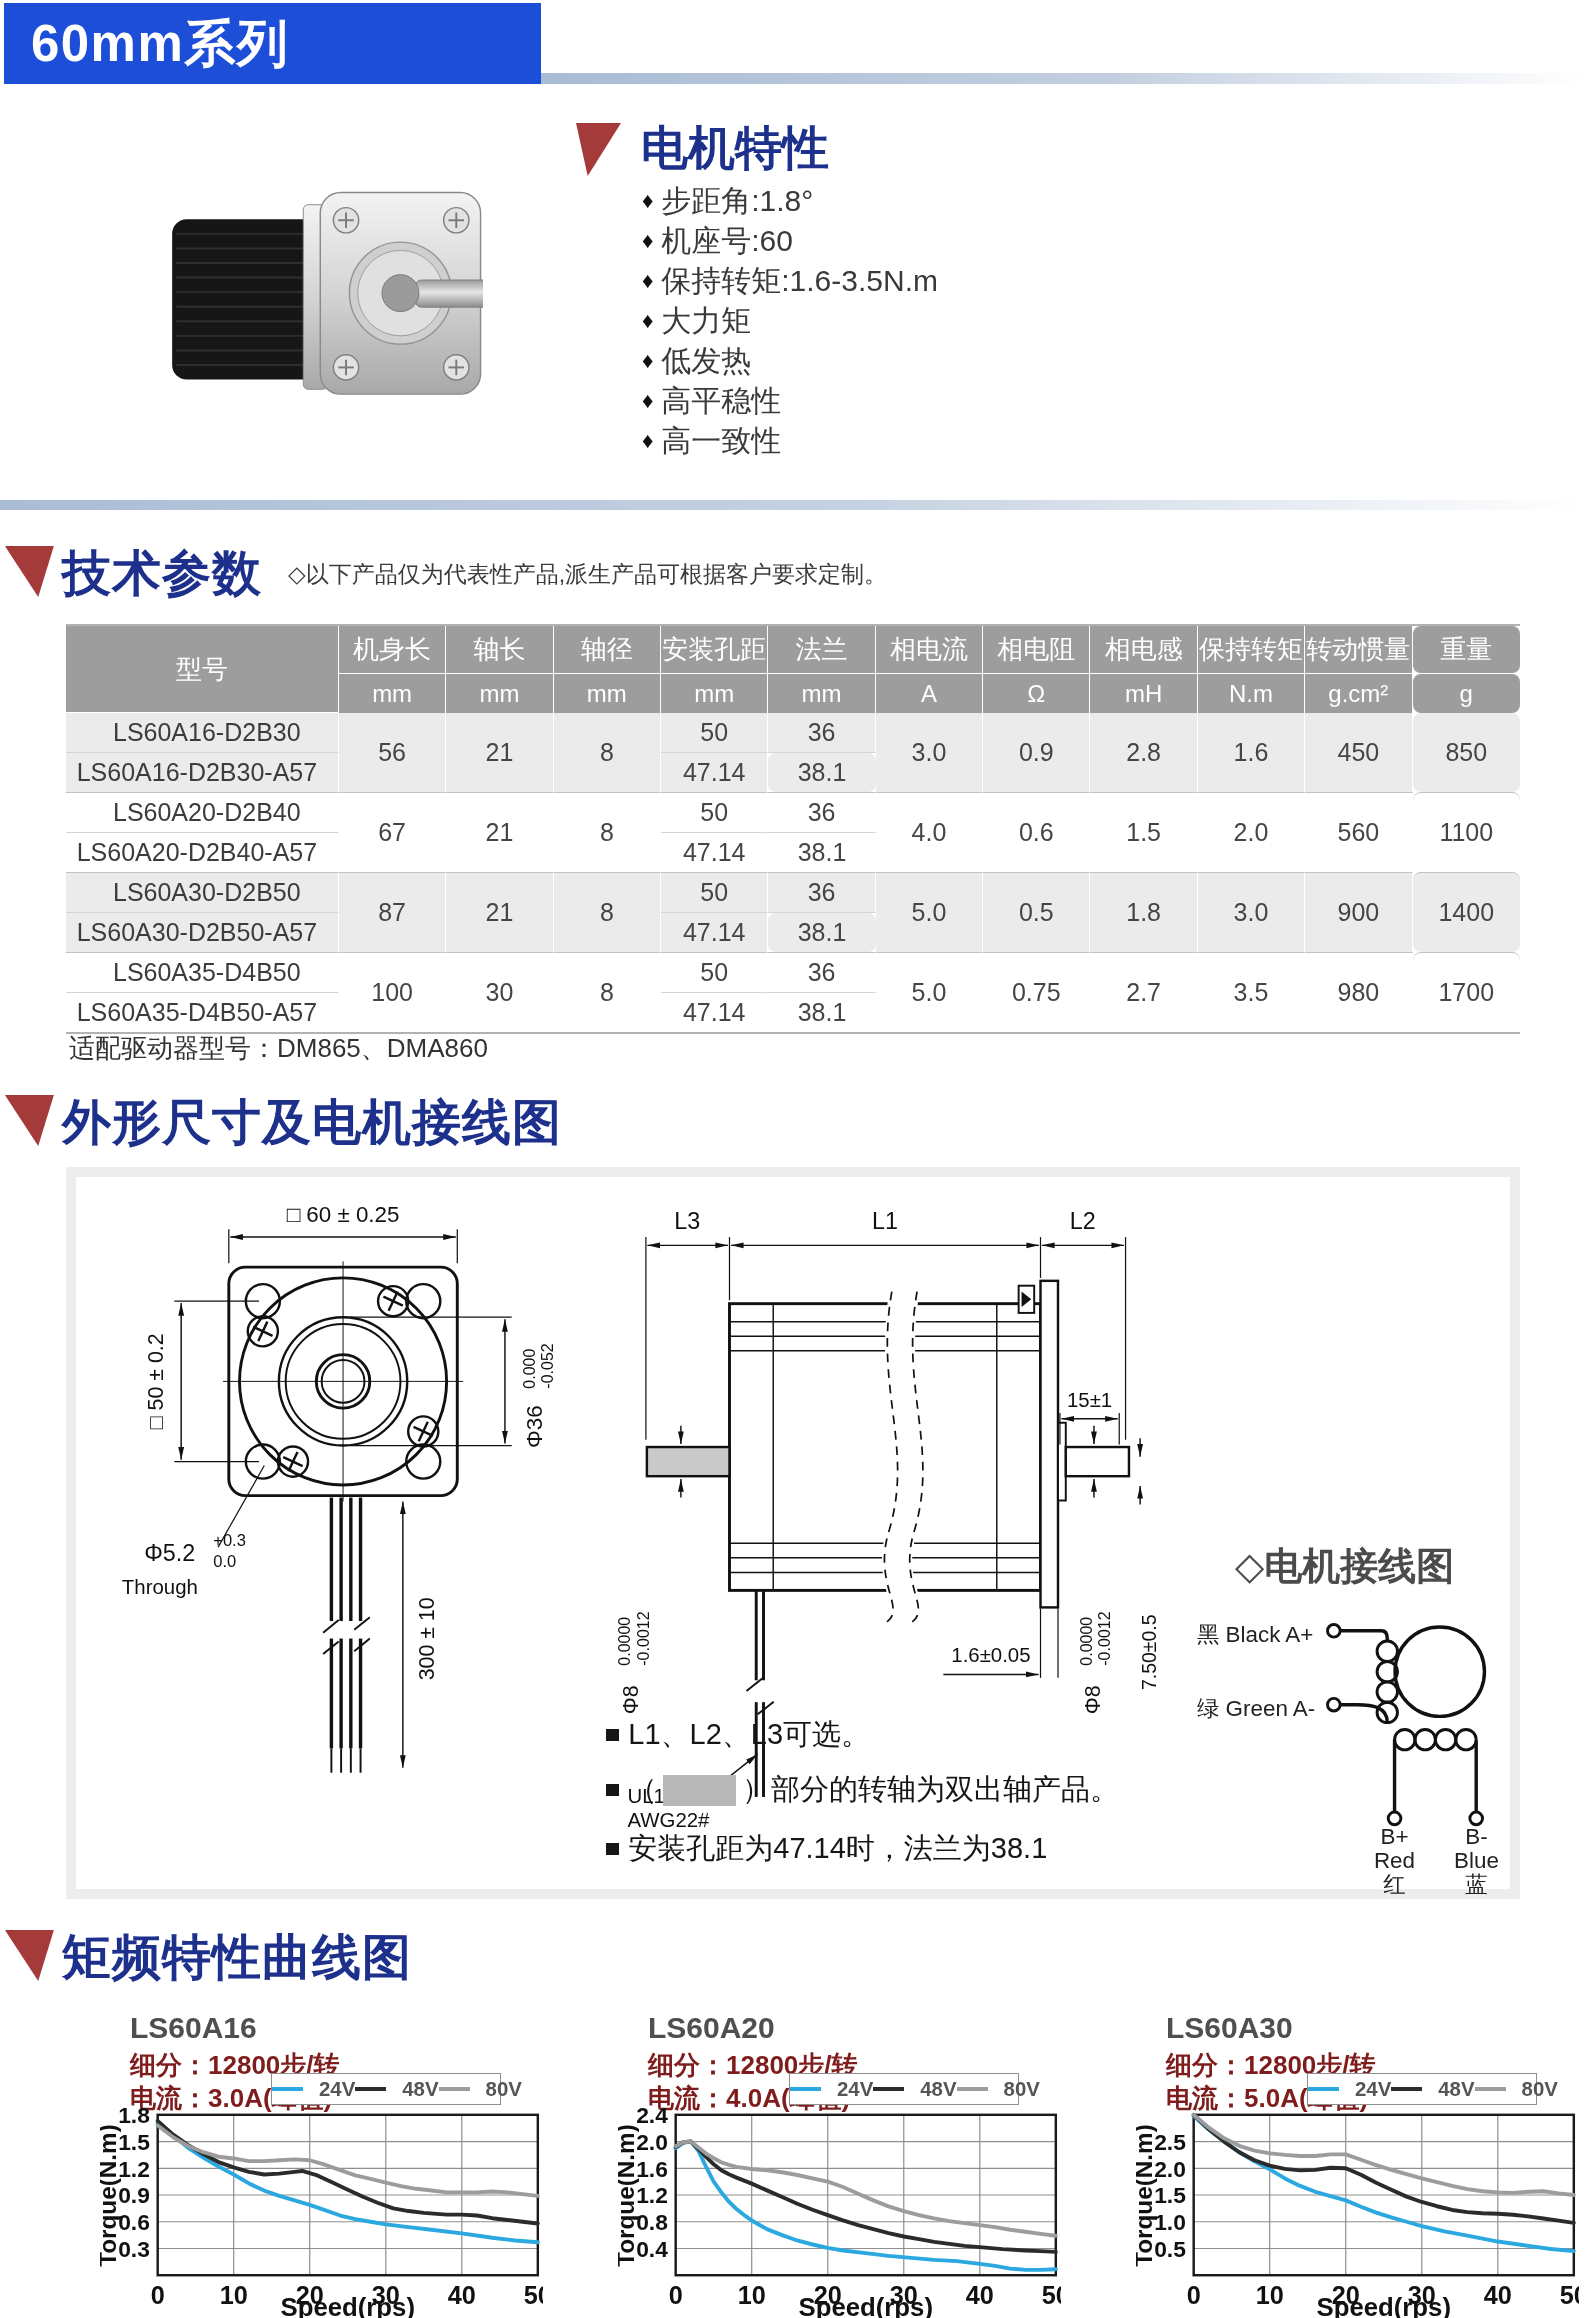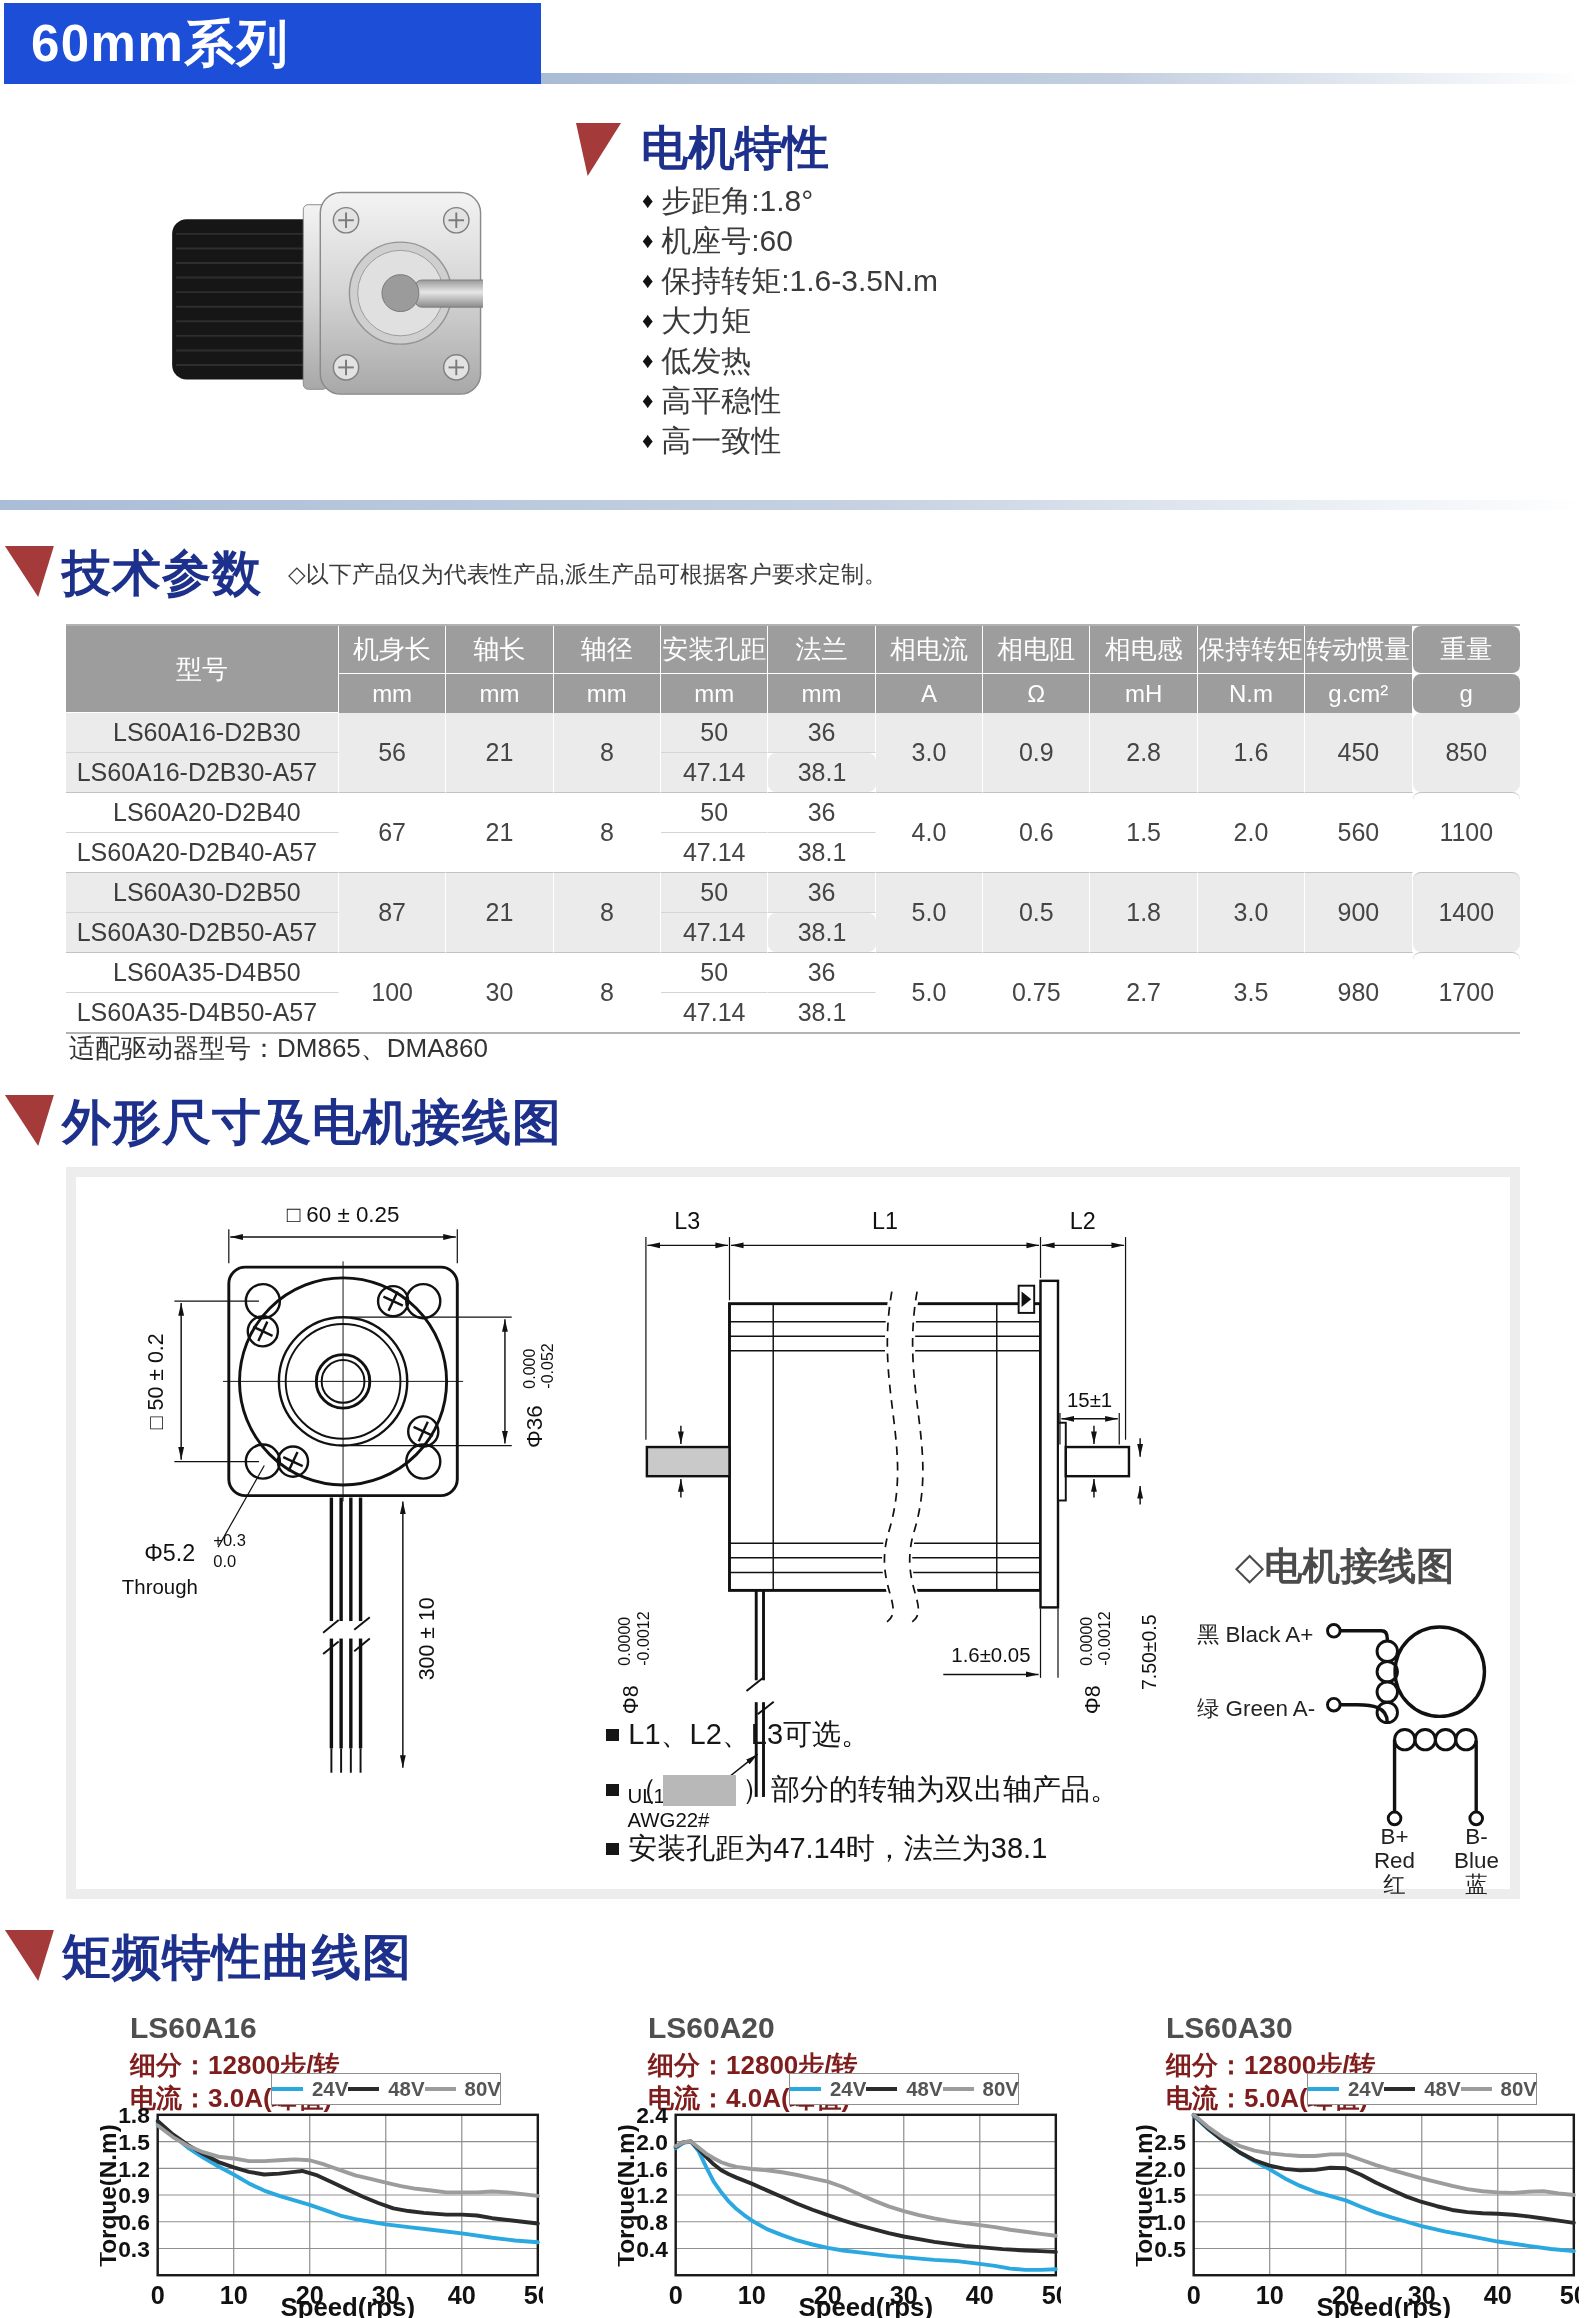--- a/index.html
+++ b/index.html
@@ -42,21 +42,21 @@
   .wcol{position:absolute;width:73px;text-align:center;font-size:22.4px;color:#222;line-height:24px;}
   .note-line{position:absolute;left:606px;font-size:29px;color:#161616;display:flex;align-items:center;}
   .note-line .sq{display:inline-block;width:12.6px;height:12.6px;background:#161616;margin-right:9.7px;flex:none;}
   .note-line .gbox{display:inline-block;width:73px;height:31px;background:#b8b8b8;margin:0 5.8px;vertical-align:middle;}
   
   .chart{position:absolute;top:2011px;width:443px;height:307px;font-weight:bold;}
   .c-title{position:absolute;left:30px;top:0;font-size:30px;color:#4f4f4f;}
   .c-sub{position:absolute;left:30px;font-size:26px;color:#7f1d1d;}
   .legend{position:absolute;left:171px;top:62px;width:228px;height:30px;border:1px solid #8e8e8e;
           display:flex;align-items:center;justify-content:space-evenly;background:#fff;}
-  .lentry{display:flex;align-items:center;gap:9px;font-size:20.4px;color:#555;}
+  .lentry{display:flex;align-items:center;gap:16px;font-size:20.4px;color:#555;}
   .lsw{display:inline-block;width:31px;height:4.9px;}
   svg.plot{position:absolute;left:0;top:97px;}
 </style>
 </head>
 <body>
 
 <div class="hd-box">
   <span>60mm系列</span>
 </div>
 <div class="hd-bar"></div>

